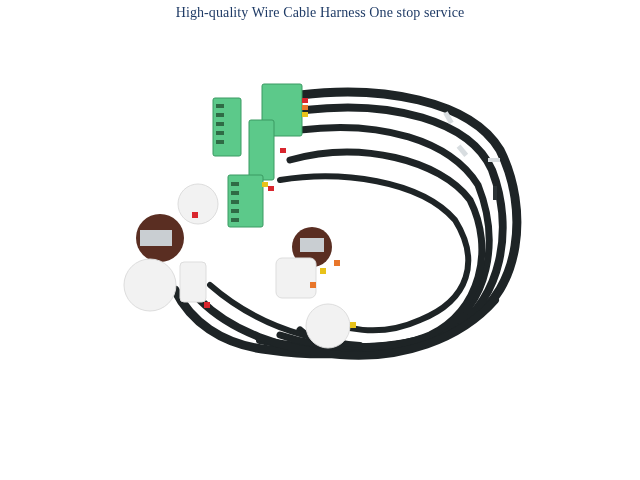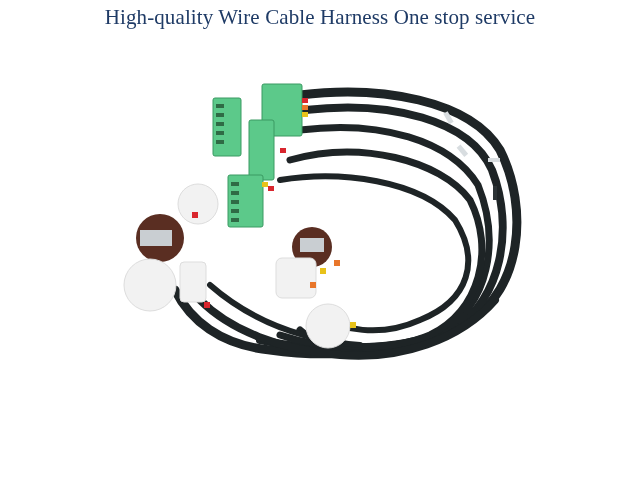--- a/index.html
+++ b/index.html
@@ -1,20 +1,20 @@
 <!DOCTYPE html>
 <html><head>
 <meta charset="utf-8">
 <style>
   html,body{margin:0;padding:0;background:#ffffff;}
   body{width:640px;height:480px;overflow:hidden;position:relative;}
   .title{
     position:absolute;left:0;top:5px;width:640px;text-align:center;
     font-family:"Liberation Serif","DejaVu Serif",serif;
-    font-size:21px;color:#1f3b66;letter-spacing:0.1px;
+    font-size:14px;color:#1f3b66;letter-spacing:0.1px;
   }
   .photo{position:absolute;left:0;top:40px;width:640px;height:440px;}
 </style>
 </head>
 <body>
 
 <div class="title">High-quality Wire Cable Harness One stop service</div>
 
 <svg class="photo" viewBox="0 40 640 440" xmlns="http://www.w3.org/2000/svg">
 

